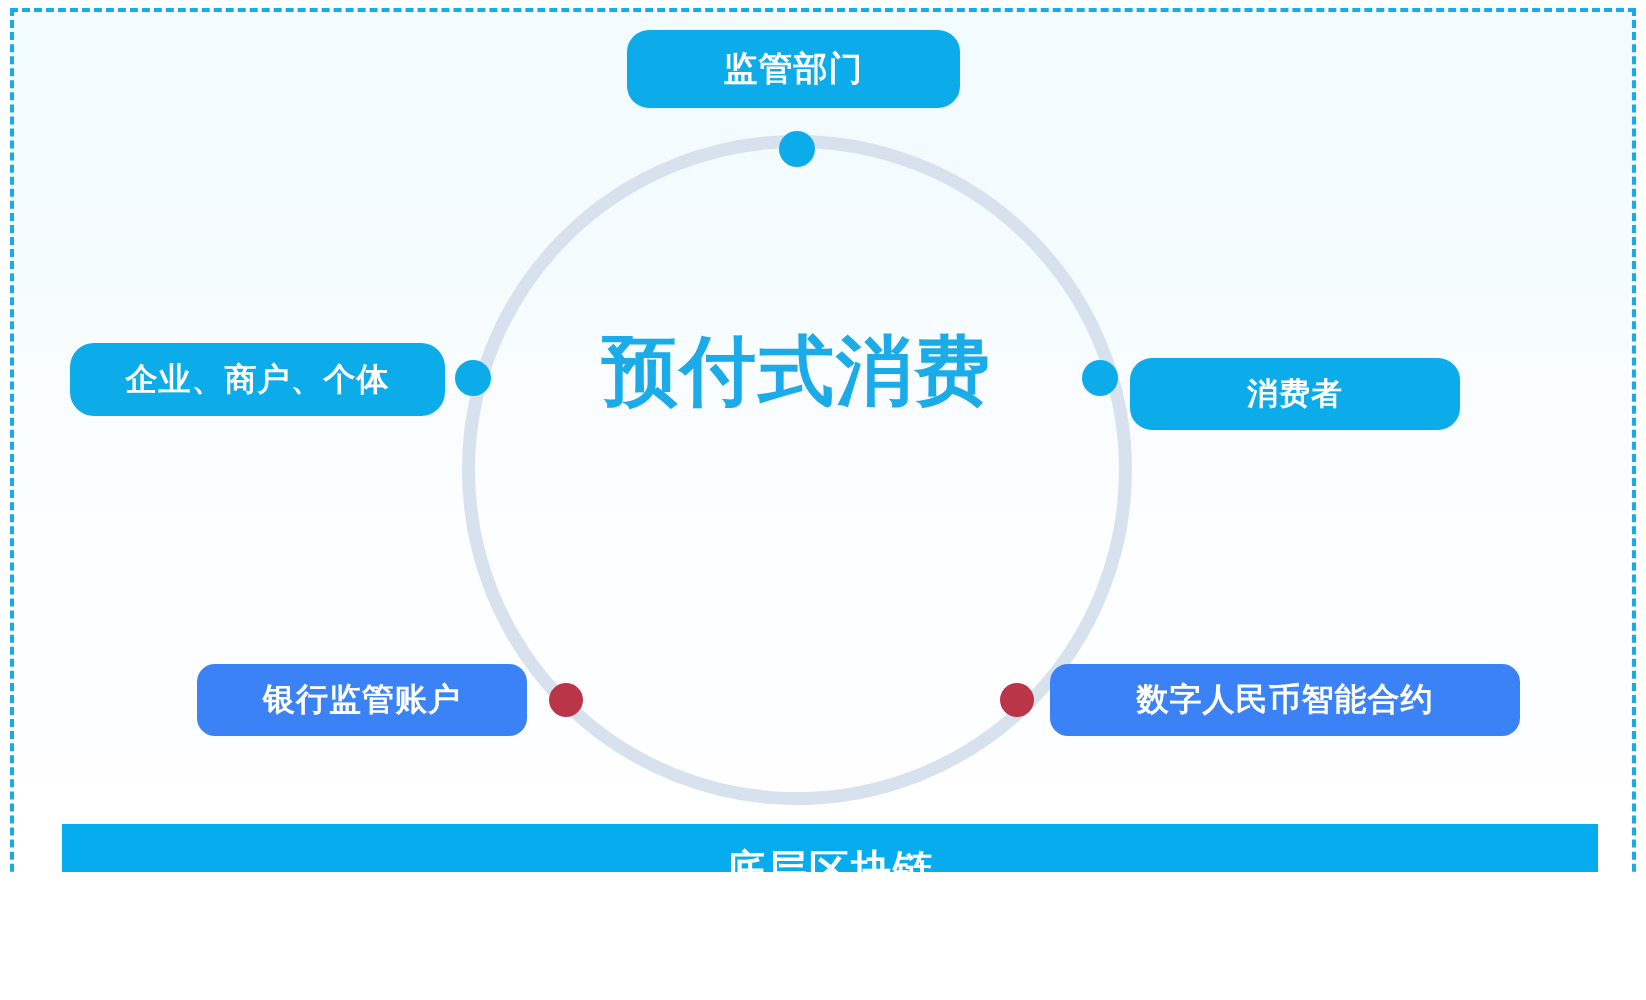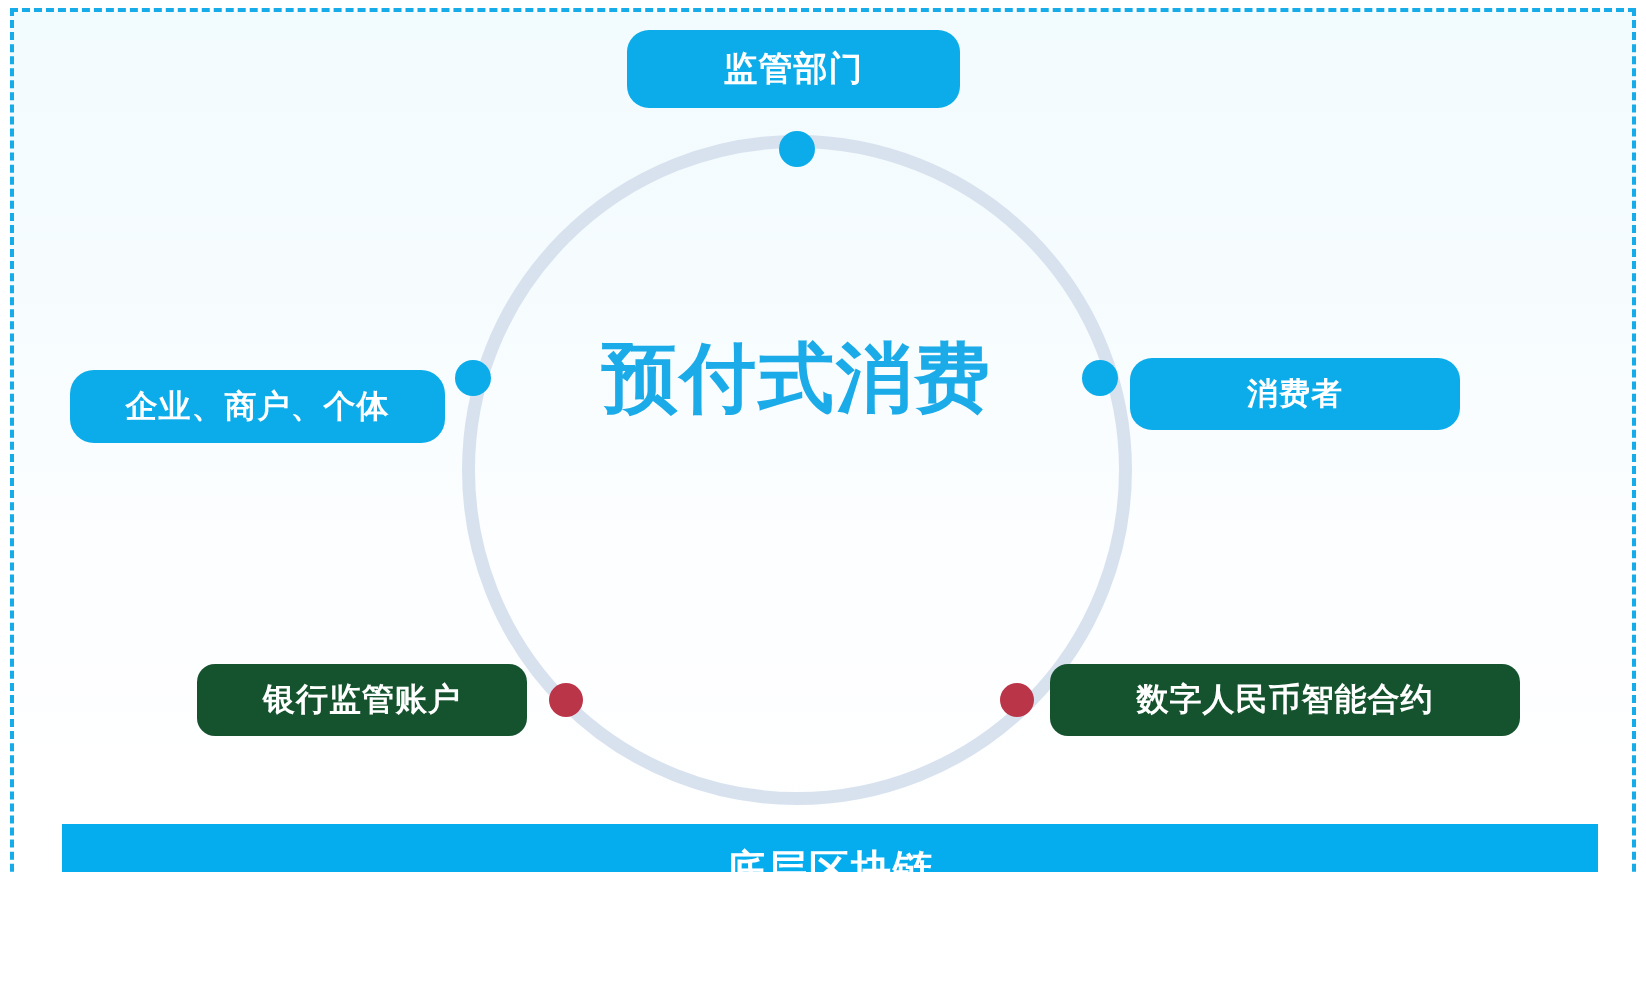--- a/index.html
+++ b/index.html
@@ -69,36 +69,35 @@
     position: absolute;
     display: flex;
     align-items: center;
     justify-content: center;
     color: #ffffff;
     box-sizing: border-box;
     letter-spacing: 1px;
     white-space: nowrap;
   }
   .pill.blue { background: #0bace9; }
-  .pill.red  { background: #14532d; }
+  .pill.red  { background: #3b82f6; }
 
   .pill-regulator {
     left: 627px; top: 30px;
     width: 333px; height: 78px;
     border-radius: 22px;
     font-size: 34px;
     font-weight: 700;
   }
   .pill-enterprise {
     left: 70px; top: 343px;
     width: 375px; height: 73px;
     border-radius: 24px;
     font-size: 32px;
     font-weight: 700;
-    margin-top: 27px;
   }
   .pill-consumer {
     left: 1130px; top: 358px;
     width: 330px; height: 72px;
     border-radius: 22px;
     font-size: 31px;
     font-weight: 700;
   }
   .pill-bank {
     left: 197px; top: 664px;
@@ -120,20 +119,21 @@
     position: absolute;
     left: 527px;
     top: 335px;
     width: 540px;
     text-align: center;
     color: #1aabe8;
     font-size: 76px;
     line-height: 1.12;
     font-weight: 700;
     letter-spacing: 2px;
+    font-family: Liberation Mono, monospace;
   }
   .center-title .ln { display: block; }
 
   
   .bottom-bar {
     position: absolute;
     left: 62px;
     top: 824px;
     width: 1536px;
     height: 90px;

